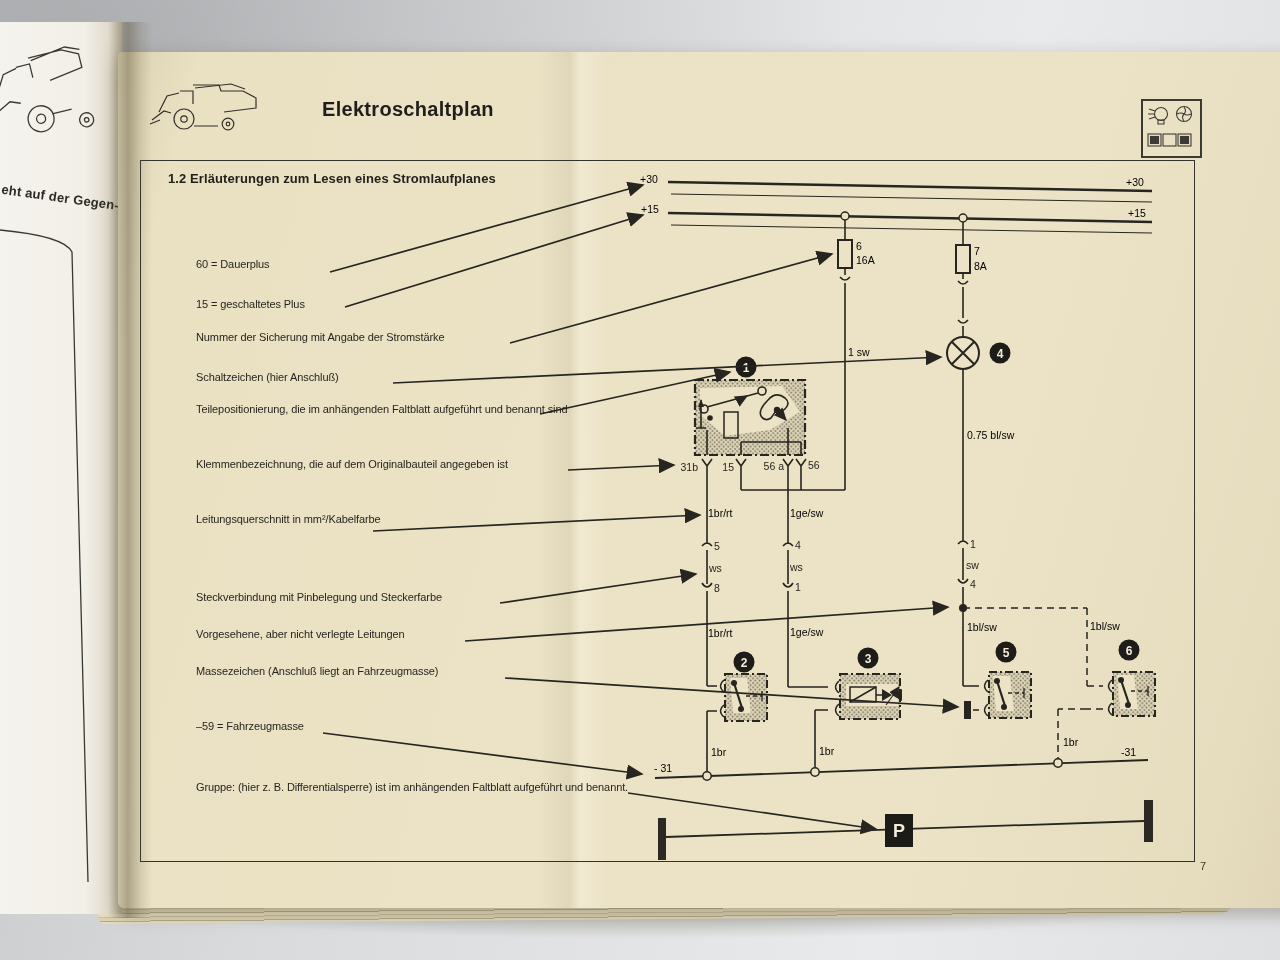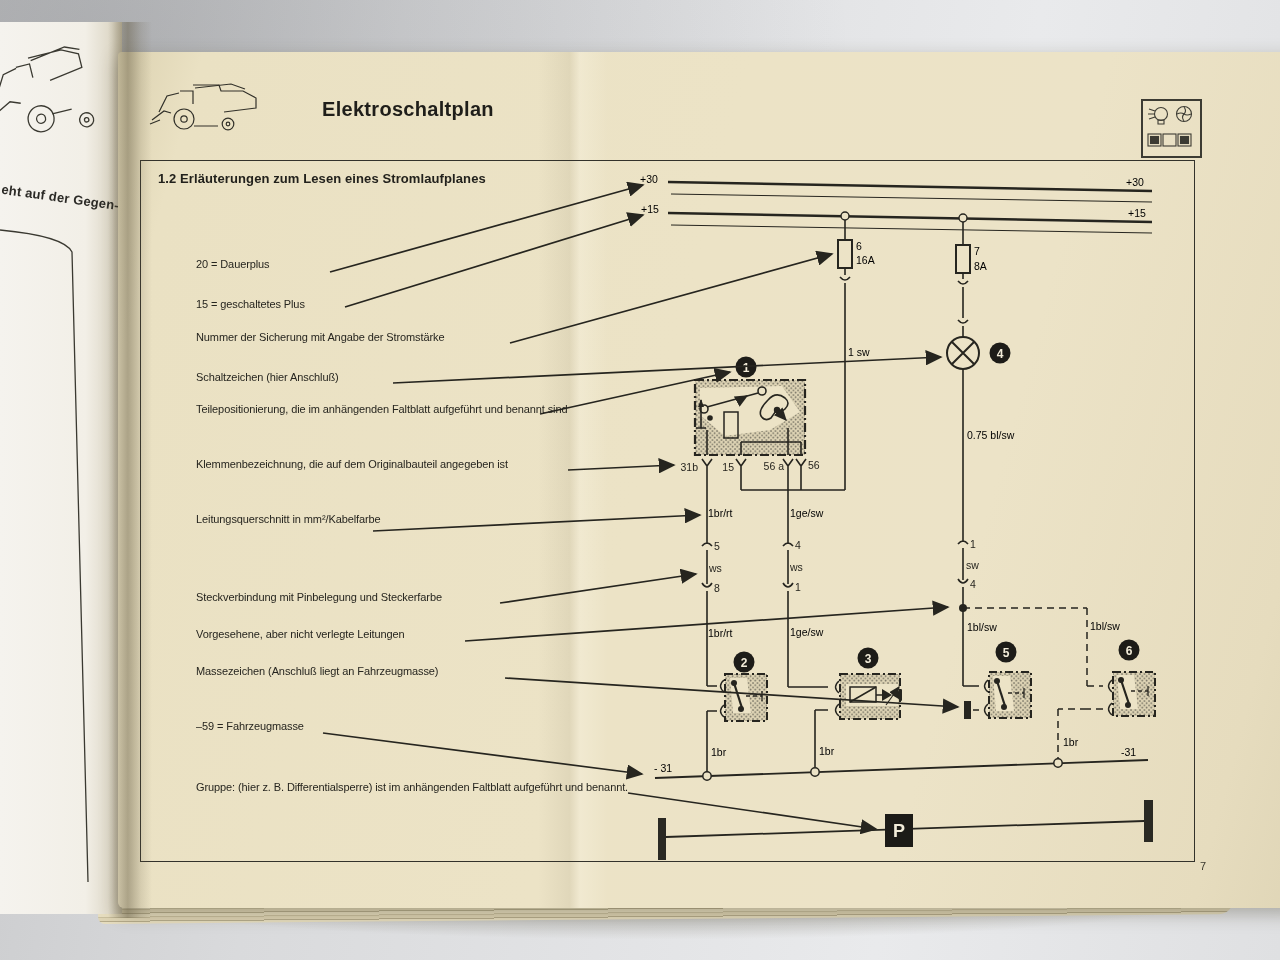--- a/index.html
+++ b/index.html
@@ -22,21 +22,21 @@
     font-size:13px;font-weight:bold;color:#2b2a26;transform:rotate(8deg);letter-spacing:.2px;}
   .spine{position:absolute;left:108px;top:22px;width:44px;height:896px;
     background:linear-gradient(90deg,rgba(96,87,62,0) 0%,rgba(96,87,62,.45) 45%,rgba(96,87,62,.15) 75%,rgba(96,87,62,0) 100%);z-index:3;}
   .page{position:absolute;left:118px;top:52px;width:1188px;height:856px;z-index:2;
     background:linear-gradient(105deg,#dcd2b1 0%,#eae1c3 6%,#ece3c6 45%,#ece3c7 70%,#e6dcbe 92%,#dfd5b6 100%);
     border-radius:4px 8px 16px 6px;
     box-shadow:0 6px 18px rgba(70,64,44,.35);}
   .page .crease{position:absolute;left:420px;top:0;width:70px;height:100%;
     background:linear-gradient(90deg,rgba(120,110,80,0),rgba(120,110,80,.10) 45%,rgba(255,252,240,.25) 60%,rgba(120,110,80,0));}
   .page-title{position:absolute;left:204px;top:46px;font-size:20px;font-weight:bold;letter-spacing:.3px;color:#1f1e1a;}
-  .section-heading{position:absolute;left:40px;top:119px;font-size:13px;font-weight:bold;color:#22211c;letter-spacing:.1px;}
+  .section-heading{position:absolute;left:50px;top:119px;font-size:13px;font-weight:bold;color:#22211c;letter-spacing:.1px;}
   .symbol-box{position:absolute;left:1023px;top:47px;width:57px;height:55px;border:2px solid #3c3b33;}
   .frame{position:absolute;left:22px;top:108px;width:1053px;height:700px;border:1.6px solid #33322b;}
   .diagram-svg{position:absolute;left:22px;top:108px;width:1053px;height:700px;}
   .legend-item{position:absolute;left:78px;font-size:11px;color:#26251f;white-space:nowrap;letter-spacing:-0.1px;}
   .page-number{position:absolute;left:1082px;top:808px;font-size:11px;color:#3a382e;}
   svg text{font-family:"Liberation Sans", sans-serif;}
 </style>
 </head>
 <body>
 
@@ -96,21 +96,21 @@
           <rect x="37.5" y="35.5" width="8" height="7" fill="#3c3b33"></rect>
         </g>
       </g>
     </svg>
   </div>
 
   <div class="section-heading">1.2  Erläuterungen zum Lesen eines Stromlaufplanes</div>
 
   <div class="frame"></div>
 
-  <div class="legend-item" style="top:206px">20 = Dauerplus</div>
+  <div class="legend-item" style="top:206px">60 = Dauerplus</div>
   <div class="legend-item" style="top:246px">15 = geschaltetes Plus</div>
   <div class="legend-item" style="top:279px">Nummer der Sicherung mit Angabe der Stromstärke</div>
   <div class="legend-item" style="top:319px">Schaltzeichen (hier Anschluß)</div>
   <div class="legend-item" style="top:351px">Teilepositionierung, die im anhängenden Faltblatt aufgeführt und benannt sind</div>
   <div class="legend-item" style="top:406px">Klemmenbezeichnung, die auf dem Originalbauteil angegeben ist</div>
   <div class="legend-item" style="top:461px">Leitungsquerschnitt in mm²/Kabelfarbe</div>
   <div class="legend-item" style="top:539px">Steckverbindung mit Pinbelegung und Steckerfarbe</div>
   <div class="legend-item" style="top:576px">Vorgesehene, aber nicht verlegte Leitungen</div>
   <div class="legend-item" style="top:613px">Massezeichen (Anschluß liegt an Fahrzeugmasse)</div>
   <div class="legend-item" style="top:668px">–59 = Fahrzeugmasse</div>

